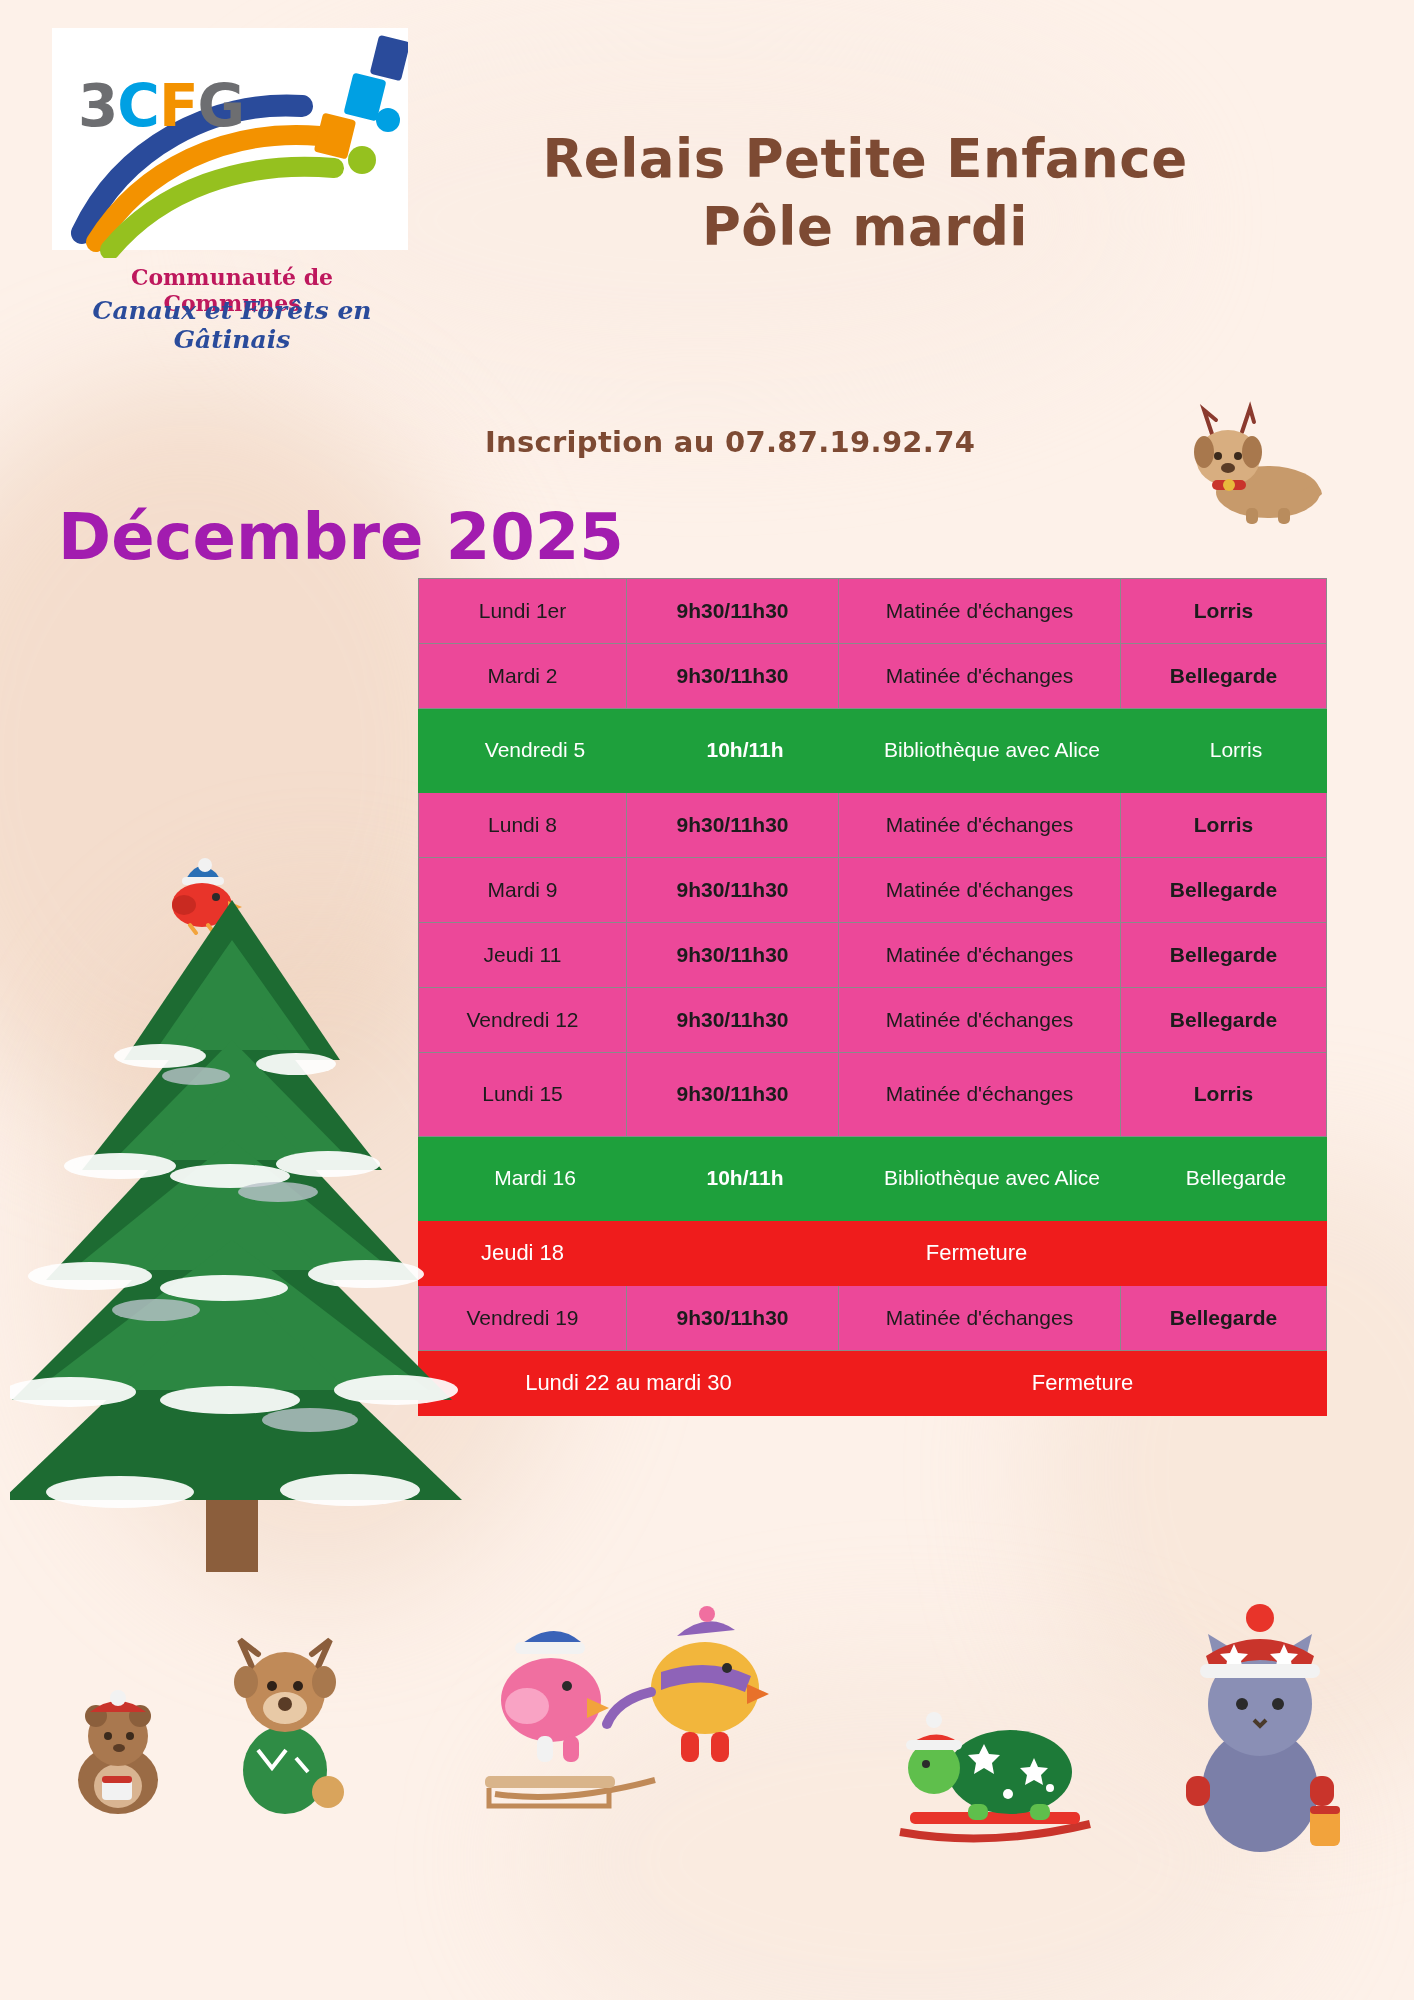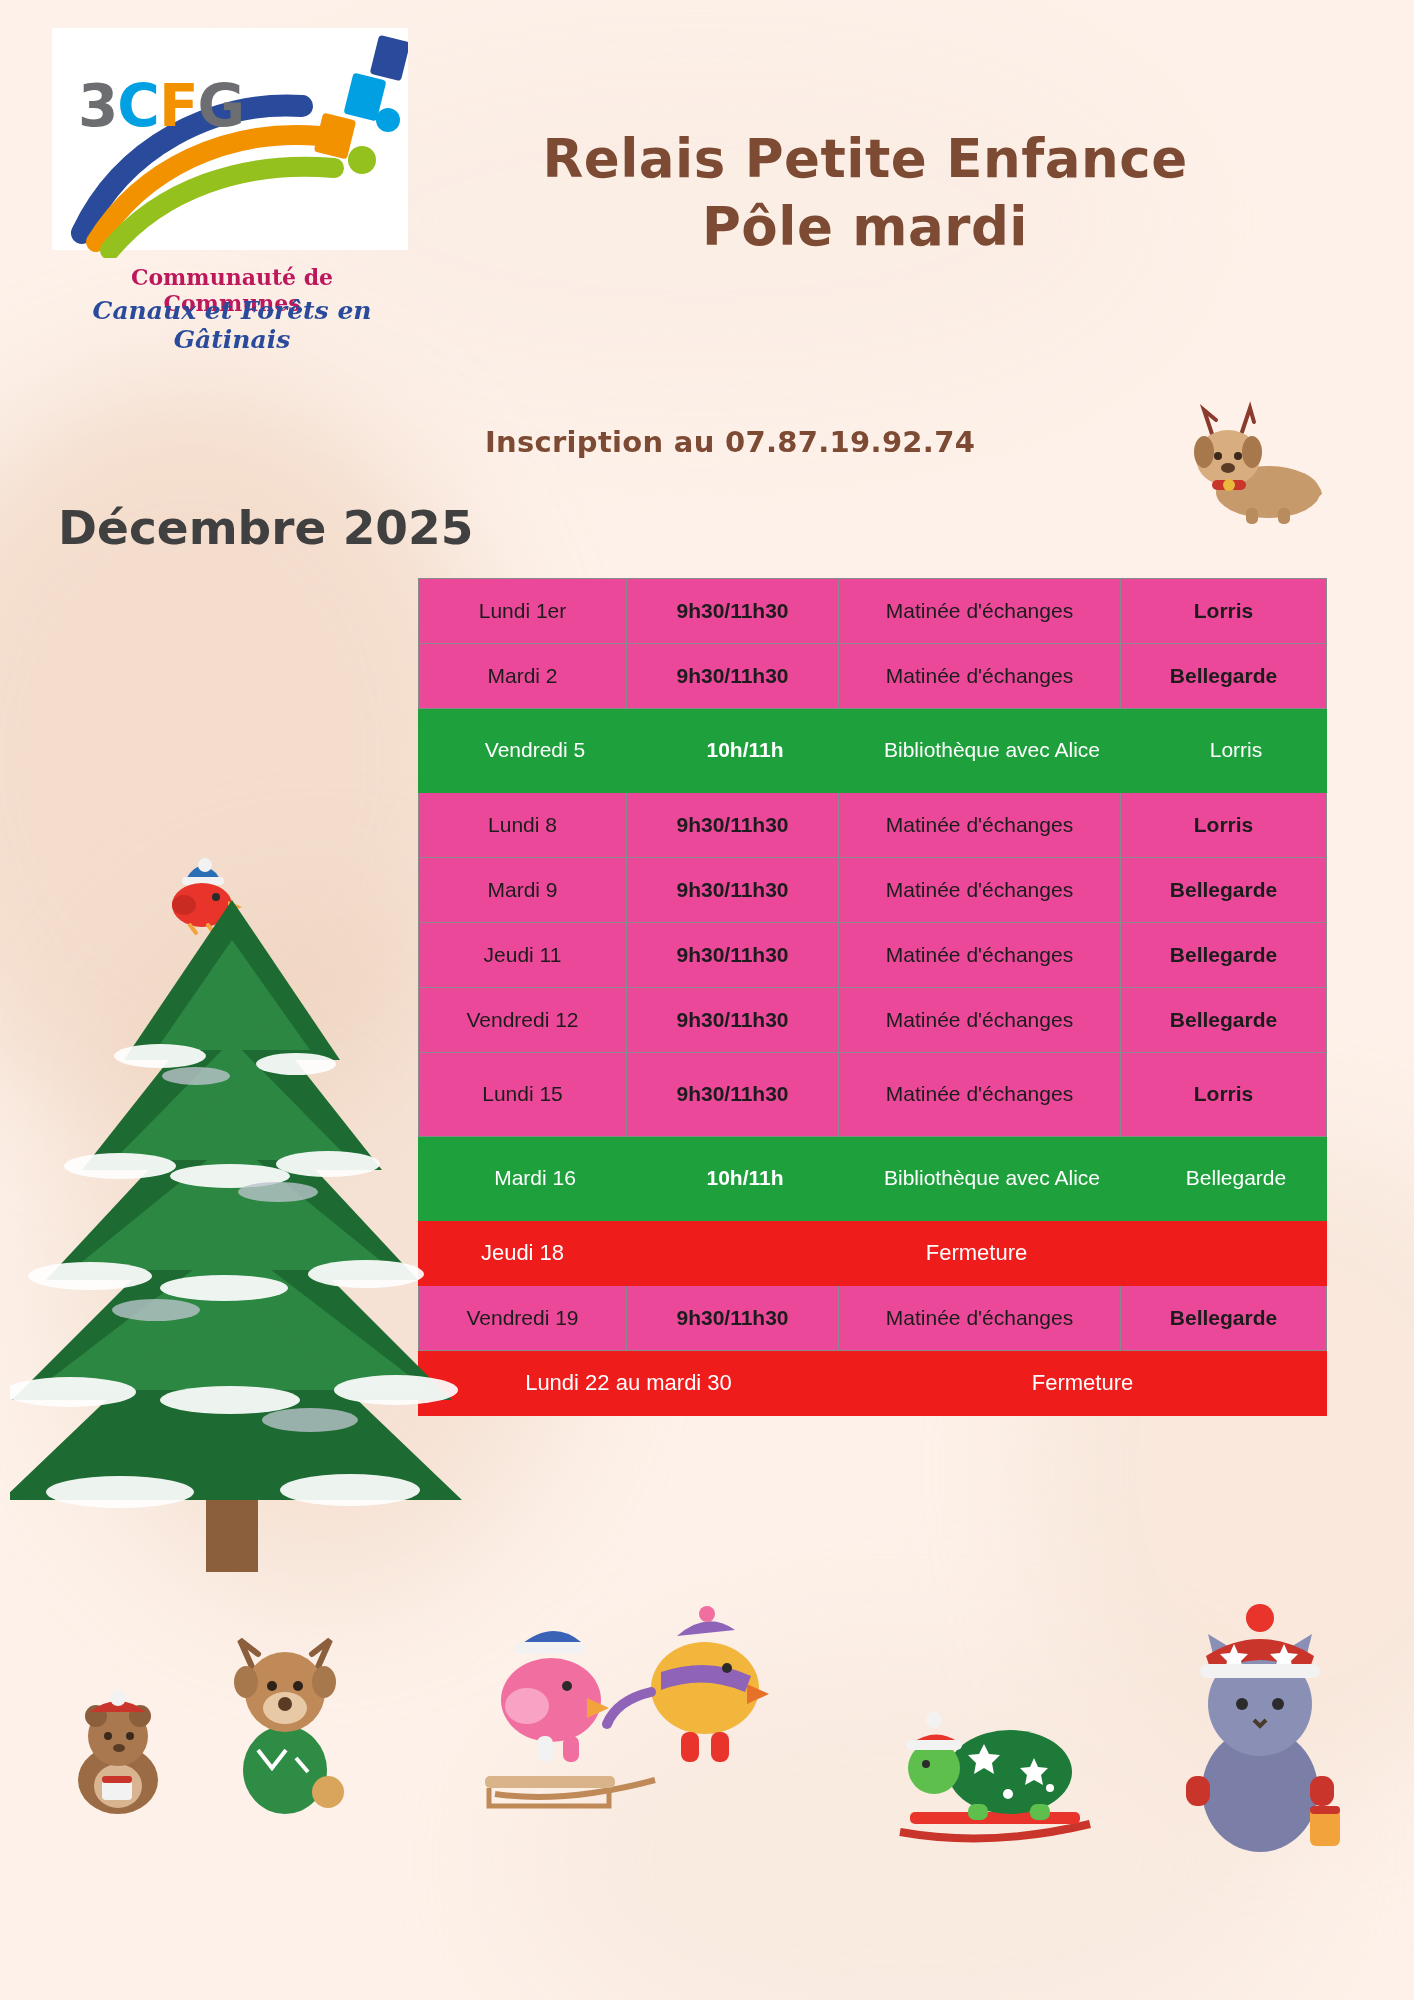--- a/index.html
+++ b/index.html
@@ -99,24 +99,24 @@
     color: #7d4a33;
     font-family: "DejaVu Sans", sans-serif;
     font-weight: bold;
     font-size: 29px;
     letter-spacing: .3px;
   }
   .month {
     position: absolute;
     left: 58px;
     top: 500px;
-    color: #404040;
+    color: #a21caf;
     font-family: "DejaVu Sans", sans-serif;
     font-weight: bold;
-    font-size: 47px;
+    font-size: 64px;
   }
 
   
   .sched {
     position: absolute;
     left: 418px;
     top: 578px;
     width: 908px;
     border-collapse: collapse;
     table-layout: fixed;

